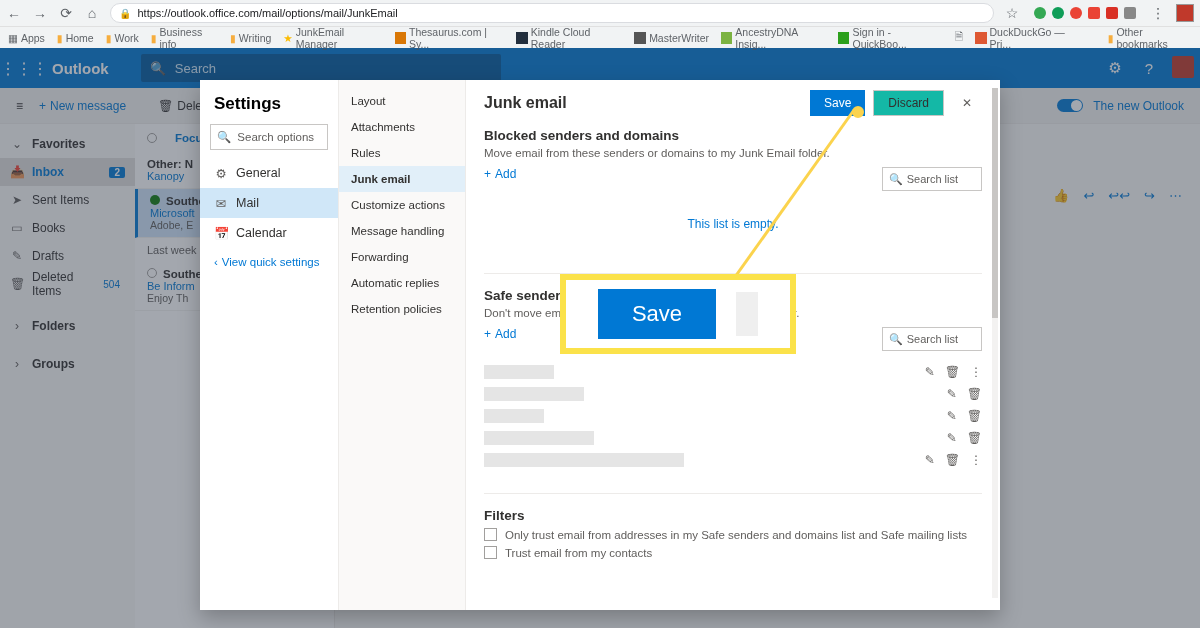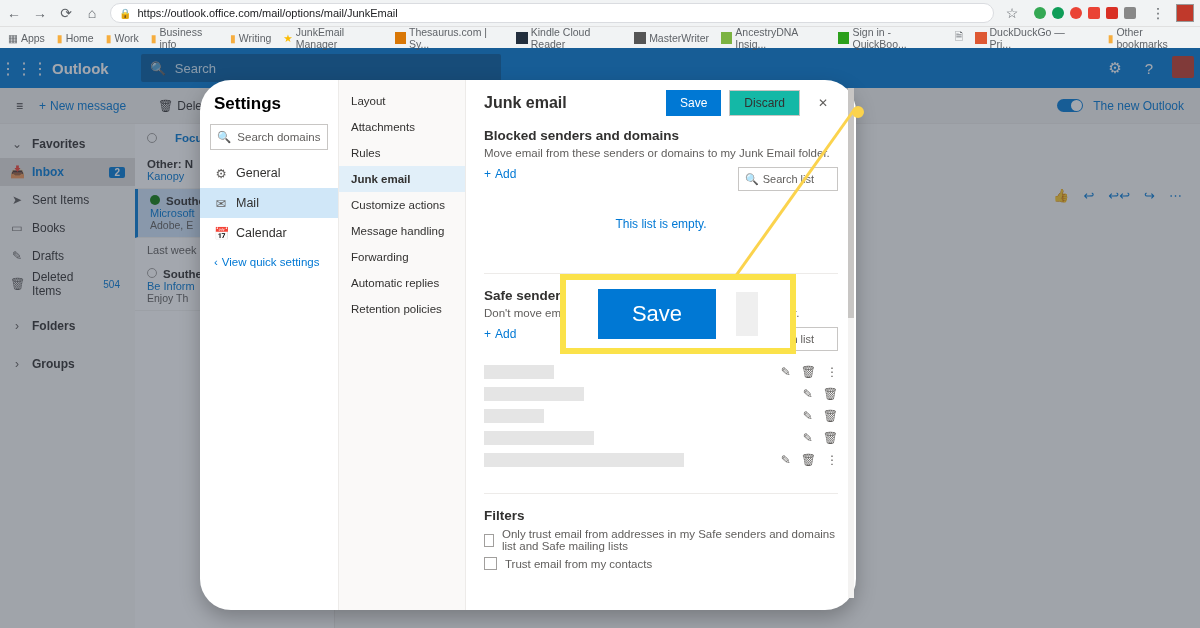--- a/index.html
+++ b/index.html
@@ -56,21 +56,21 @@
 .li-dot { display: inline-block; width: 10px; height: 10px; border: 1px solid #a19f9d; border-radius: 50%; margin-right: 6px; }
 .li-dot.green { background: #107c10; border: none; }
 .sec-head { padding: 6px 12px; color: #605e5c; font-size: 11px; }
 
 .read-col { flex: 1; }
 
 
 .dim-overlay { position: absolute; left: 0; top: 48px; right: 0; bottom: 0; background: rgba(50,60,75,0.45); }
 
 
-.settings-panel { position: absolute; left: 200px; top: 80px; width: 656px; height: 530px; background: #fff; display: flex; box-shadow: 0 8px 20px rgba(0,0,0,.25); border-radius: 31px; }
+.settings-panel { position: absolute; left: 200px; top: 80px; width: 800px; height: 530px; background: #fff; display: flex; box-shadow: 0 8px 20px rgba(0,0,0,.25); }
 .sp-col1 { width: 138px; padding: 14px 0 0 0; }
 .sp-title { font-size: 17px; font-weight: 600; padding: 0 14px 10px; }
 .sp-search { margin: 0 10px 8px; height: 26px; border: 1px solid #c8c6c4; display: flex; align-items: center; gap: 6px; padding: 0 6px; font-size: 11.5px; color: #605e5c; }
 .sp1-item { height: 30px; display: flex; align-items: center; gap: 8px; padding: 0 14px; font-size: 12.5px; color: #323130; }
 .sp1-item.sel { background: #d0e7f8; }
 .sp1-icon { width: 14px; text-align: center; color: #605e5c; }
 .sp1-link { font-size: 11.5px; color: #0078d4; padding: 8px 14px; display: flex; gap: 4px; align-items: center; }
 
 .sp-col2 { width: 128px; background: #faf9f8; border-left: 1px solid #edebe9; border-right: 1px solid #edebe9; padding: 8px 0; }
 .sp2-item { height: 26px; display: flex; align-items: center; padding: 0 12px; font-size: 11.5px; color: #323130; }
@@ -294,21 +294,21 @@
   <span>⋯</span>
 </div>
 
 <div class="dim-overlay"></div>
 
 <div class="settings-panel">
   <div class="sp-col1">
     <div class="sp-title">Settings</div>
     <div class="sp-search">
         <span>🔍</span>
-        <span>Search domains</span>
+        <span>Search options</span>
       </div>
     <div class="sp1-item">
         <span class="sp1-icon">⚙</span>
         <span>General</span>
       </div>
     <div class="sp1-item sel">
         <span class="sp1-icon">✉</span>
         <span>Mail</span>
       </div>
     <div class="sp1-item">

